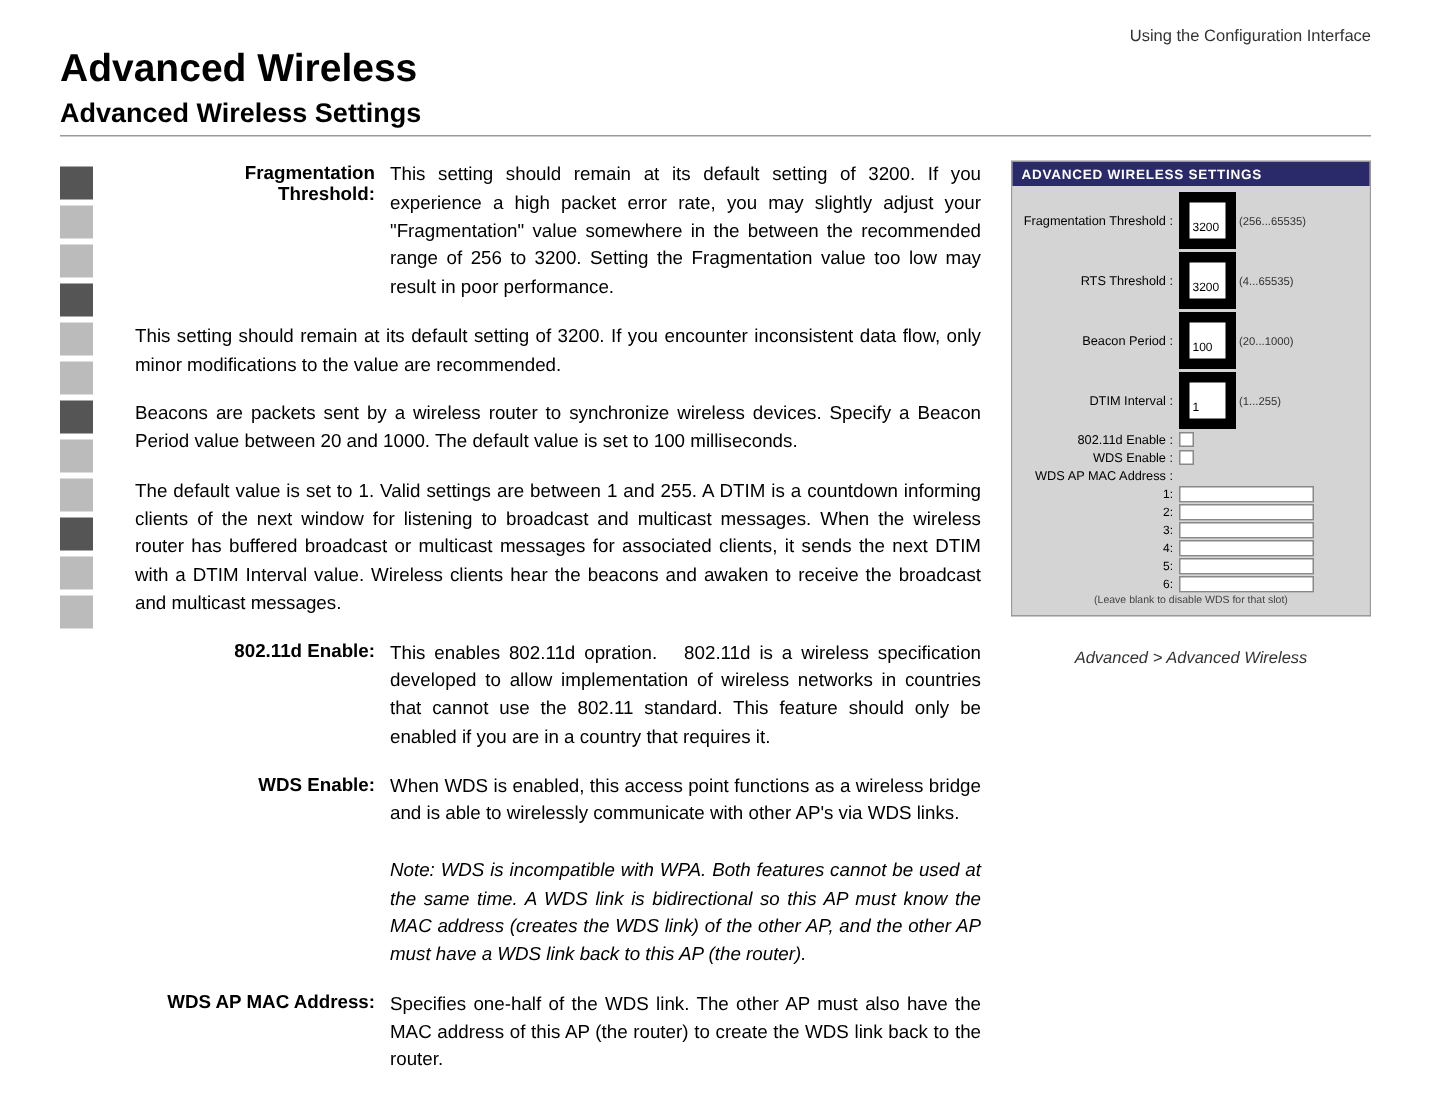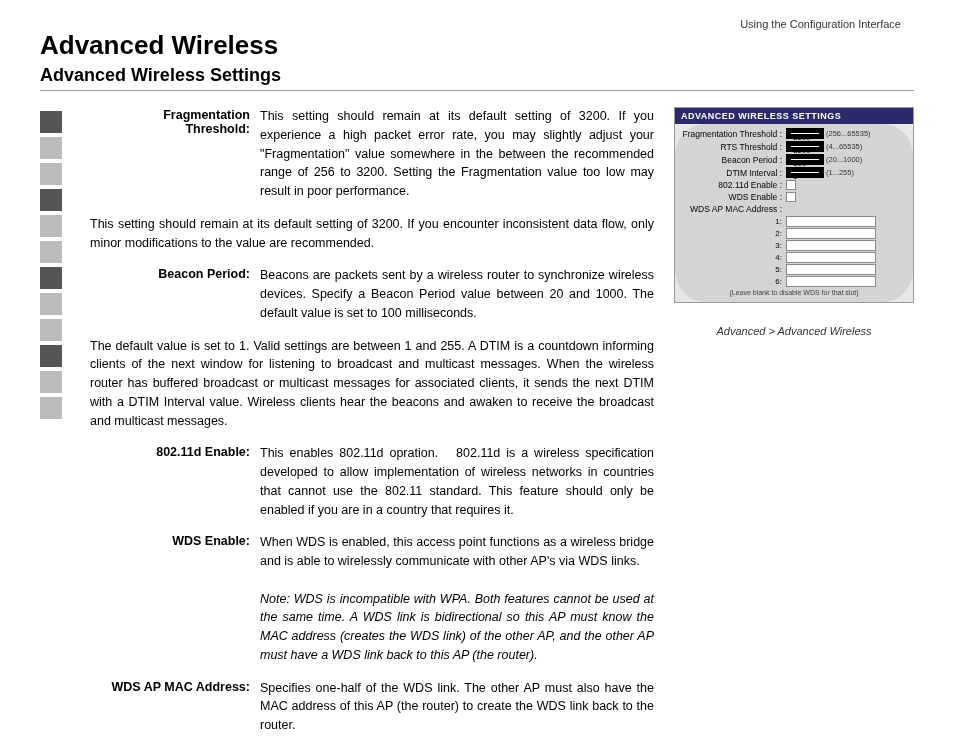--- a/index.html
+++ b/index.html
@@ -16,21 +16,21 @@
     .page-container {
       width: 954px;
       min-height: 738px;
       padding: 20px 40px 40px 40px;
       position: relative;
     }
 
     .top-right-label {
       position: absolute;
       top: 18px;
-      right: 53px;
+      right: 40px;
       font-size: 11px;
       color: #333;
       text-align: right;
     }
 
     .page-title {
       font-size: 26px;
       font-weight: bold;
       margin-bottom: 4px;
       margin-top: 10px;
@@ -118,44 +118,43 @@
       color: #fff;
       font-size: 9px;
       font-weight: bold;
       padding: 3px 6px;
       letter-spacing: 0.5px;
     }
 
     .ui-screenshot-body {
       padding: 4px 6px;
       background: #d4d4d4;
-      border-radius: 31px;
     }
 
     .ui-field-row {
       display: flex;
       align-items: center;
       margin-bottom: 2px;
       font-size: 9px;
     }
 
     .ui-field-label {
       width: 105px;
       text-align: right;
       padding-right: 4px;
       color: #000;
       font-size: 8.5px;
     }
 
     .ui-field-input {
       background: #fff;
-      border: 5px solid #000000;
+      border: 7px solid #000000;
       height: 11px;
       font-size: 8px;
-      padding: 0 2px;
+      padding: 12px 2px;
       display: inline-block;
       width: 38px;
     }
 
     .ui-field-range {
       font-size: 7.5px;
       color: #333;
       margin-left: 2px;
     }
 
@@ -243,21 +242,20 @@
       <div class="settings-row">
         <div class="settings-label">Fragmentation<br>Threshold:</div>
         <div class="settings-desc">This setting should remain at its default setting of 3200. If you experience a high packet error rate, you may slightly adjust your "Fragmentation" value somewhere in the between the recommended range of 256 to 3200. Setting the Fragmentation value too low may result in poor performance.</div>
       </div>
 
       <div class="settings-row">
         <div class="settings-desc">This setting should remain at its default setting of 3200. If you encounter inconsistent data flow, only minor modifications to the value are recommended.</div>
       </div>
 
       <div class="settings-row">
-        <div class="settings-label">Beacon Period:</div>
         <div class="settings-desc">Beacons are packets sent by a wireless router to synchronize wireless devices. Specify a Beacon Period value between 20 and 1000. The default value is set to 100 milliseconds.</div>
       </div>
 
       <div class="settings-row">
         <div class="settings-desc">The default value is set to 1. Valid settings are between 1 and 255. A DTIM is a countdown informing clients of the next window for listening to broadcast and multicast messages. When the wireless router has buffered broadcast or multicast messages for associated clients, it sends the next DTIM with a DTIM Interval value. Wireless clients hear the beacons and awaken to receive the broadcast and multicast messages.</div>
       </div>
 
       <div class="settings-row">
         <div class="settings-label">802.11d Enable:</div>
         <div class="settings-desc">This enables 802.11d opration. <b>802.11d</b> is a wireless specification developed to allow implementation of wireless networks in countries that cannot use the 802.11 standard. This feature should only be enabled if you are in a country that requires it.</div>

